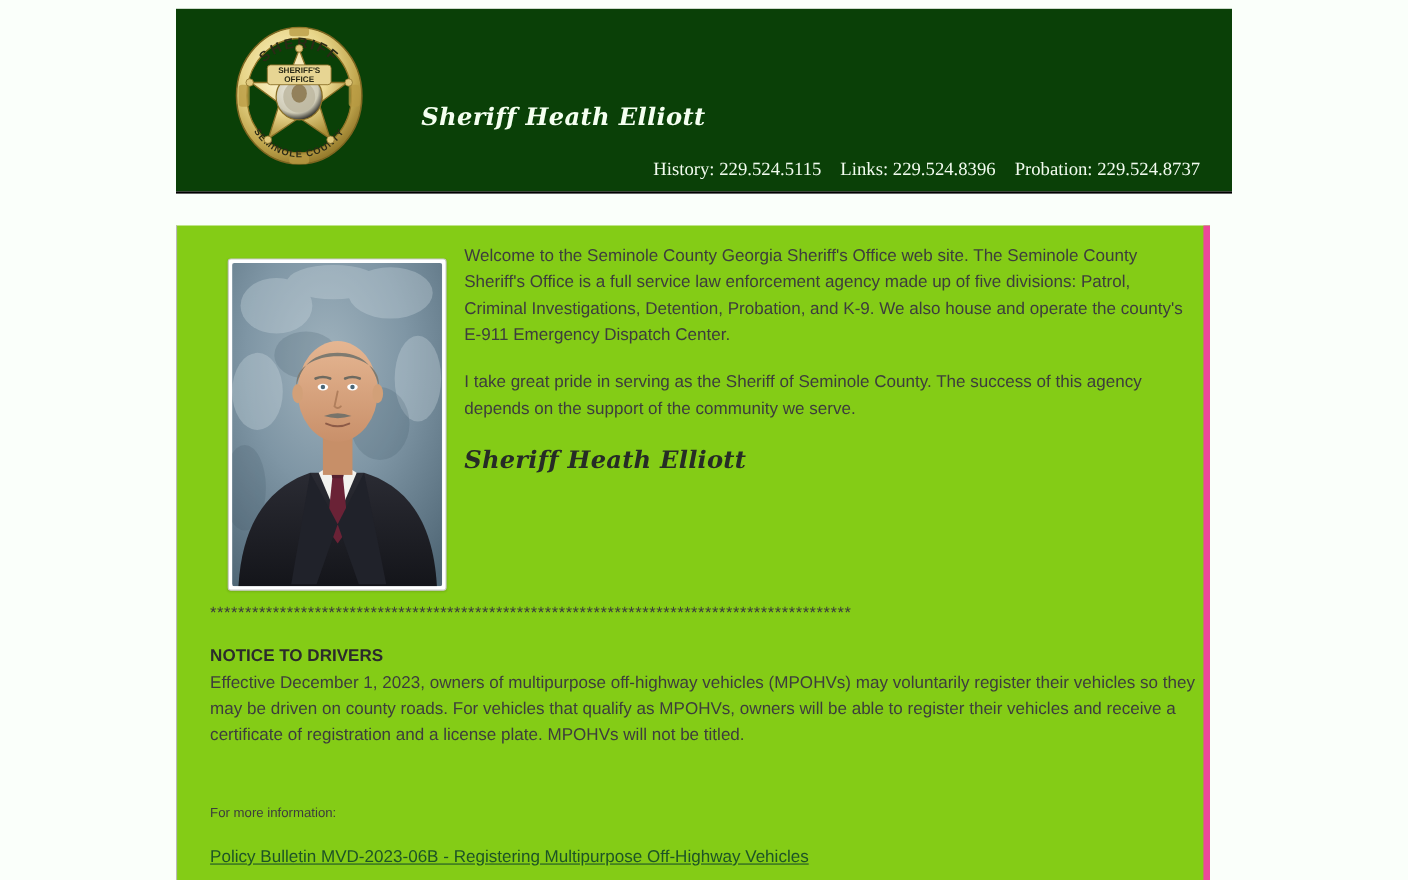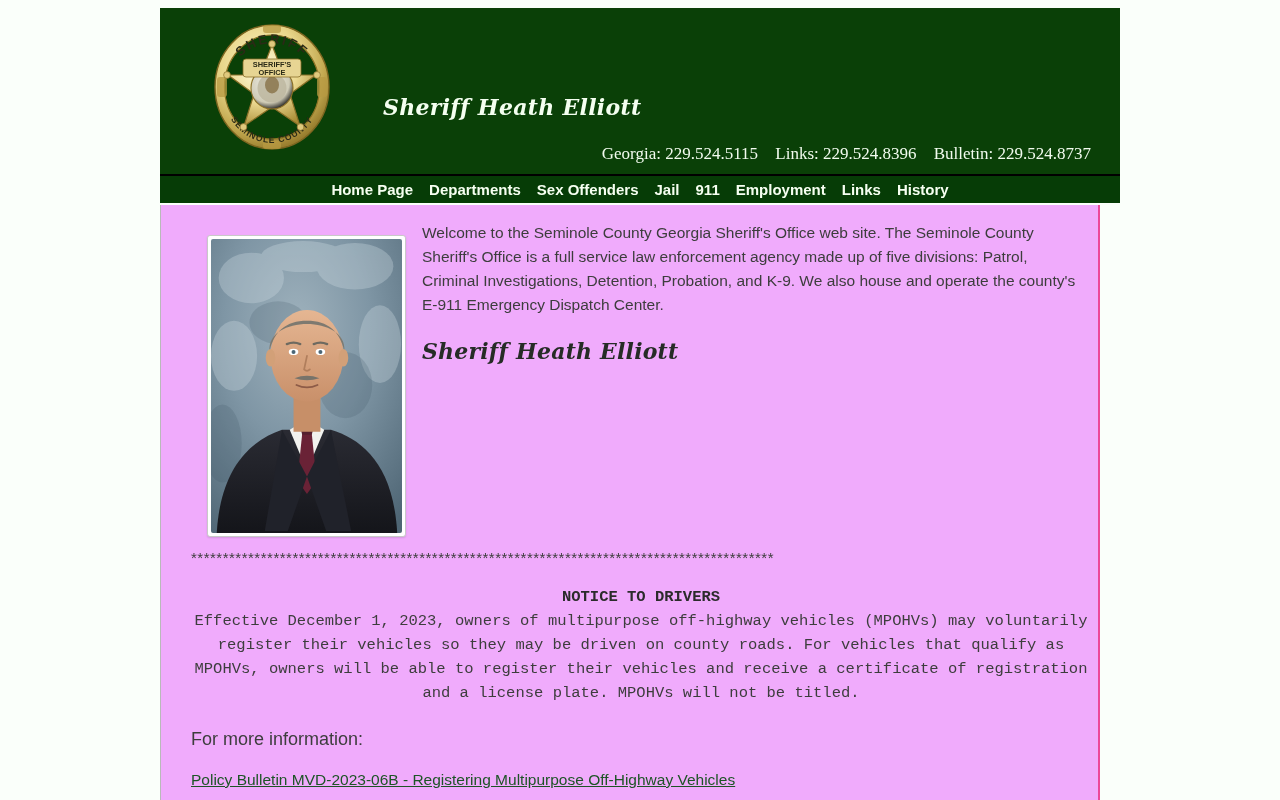--- a/index.html
+++ b/index.html
@@ -112,23 +112,23 @@
     cursor: pointer;
   }
 
   
   .content-area {
     position: absolute;
     left: 160px;
     top: 205px;
     width: 940px;
     height: 595px;
-    background: #f0abfc;
+    background: #84cc16;
     border-left: 1px solid #b9b9b9;
-    border-right: 2px solid #ec4899;
+    border-right: 6px solid #ec4899;
     box-sizing: border-box;
     overflow: hidden;
   }
 
   .portrait-frame {
     position: absolute;
     left: 46px;
     top: 30px;
     width: 199px;
     height: 302px;
@@ -175,38 +175,37 @@
     letter-spacing: 0.5px;
     overflow: hidden;
     white-space: nowrap;
   }
 
   .notice-block {
     position: absolute;
     left: 30px;
     top: 380px;
     width: 900px;
-    text-align: center;
-    font-family: Liberation Mono, monospace;
+    font-family: Liberation Sans, sans-serif;
     font-size: 15.5px;
     line-height: 24px;
     color: #3d3d3d;
   }
   .notice-heading { font-weight: bold; color: #2b2b2b; }
   .notice-subheading { font-weight: bold; color: #2b2b2b; }
   .notice-body { margin-top: 0; }
 
   .more-info {
     position: absolute;
     left: 30px;
     top: 522px;
     width: 880px;
     text-align: left;
     font-family: "Liberation Sans", sans-serif;
-    font-size: 18px;
+    font-size: 12px;
     line-height: 24px;
     color: #3d3d3d;
   }
 
   .policy-link {
     position: absolute;
     left: 30px;
     top: 563px;
     font-family: "Liberation Sans", sans-serif;
     font-size: 15.5px;
@@ -281,38 +280,28 @@
 
         <rect x="32" y="38" width="58" height="18" rx="3" fill="#e7d593" stroke="#8a7028" stroke-width="0.8"></rect>
         <text x="61" y="45.5" text-anchor="middle" font-family="Liberation Sans, sans-serif" font-size="7.4" font-weight="bold" fill="#2a2a16">SHERIFF'S</text>
         <text x="61" y="53.5" text-anchor="middle" font-family="Liberation Sans, sans-serif" font-size="7.4" font-weight="bold" fill="#2a2a16">OFFICE</text>
       </svg>
     </div>
 
     <div class="header-subtitle">Sheriff Heath Elliott</div>
 
     <div class="header-phones">
-      <span class="phone-item">Georgia: 229.524.5115</span>
+      <span class="phone-item">History: 229.524.5115</span>
       <span class="phone-item">Links: 229.524.8396</span>
-      <span class="phone-item">Bulletin: 229.524.8737</span>
+      <span class="phone-item">Probation: 229.524.8737</span>
     </div>
   </div>
 
   <div class="nav-sep"></div>
 
-  <div class="nav-bar">
-    <a class="nav-item" href="#">Home Page</a>
-    <a class="nav-item" href="#">Departments</a>
-    <a class="nav-item" href="#">Sex Offenders</a>
-    <a class="nav-item" href="#">Jail</a>
-    <a class="nav-item" href="#">911</a>
-    <a class="nav-item" href="#">Employment</a>
-    <a class="nav-item" href="#">Links</a>
-    <a class="nav-item" href="#">History</a>
-  </div>
 
   <div class="content-area">
 
     <div class="portrait-frame">
       <svg class="portrait-svg" viewBox="0 0 199 302" preserveAspectRatio="none" xmlns="http://www.w3.org/2000/svg">
         <defs>
           <radialGradient id="bgStudio" cx="45%" cy="30%" r="85%">
             <stop offset="0%" stop-color="#9fb2bd"></stop>
             <stop offset="45%" stop-color="#7f96a5"></stop>
             <stop offset="100%" stop-color="#4e6574"></stop>
@@ -372,20 +361,21 @@
 
         <path d="M 89 150 Q 100 155 111 150" stroke="#8d5b47" stroke-width="1.8" fill="none" stroke-linecap="round"></path>
 
         <ellipse cx="62" cy="122" rx="5" ry="9" fill="#d2a078"></ellipse>
         <ellipse cx="138" cy="122" rx="5" ry="9" fill="#d2a078"></ellipse>
       </svg>
     </div>
 
     <div class="welcome-text">
       <p>Welcome to the Seminole County Georgia Sheriff's Office web site. The Seminole County Sheriff's Office is a full service law enforcement agency made up of five divisions: Patrol, Criminal Investigations, Detention, Probation, and K-9. We also house and operate the county's E-911 Emergency Dispatch Center.</p>
+      <p>I take great pride in serving as the Sheriff of Seminole County. The success of this agency depends on the support of the community we serve.</p>
       <div class="signature">Sheriff Heath Elliott</div>
     </div>
 
     <div class="asterisk-rule">********************************************************************************************</div>
 
     <div class="notice-block">
       <div class="notice-heading">NOTICE TO DRIVERS</div>
       <div class="notice-body">Effective December 1, 2023, owners of multipurpose off-highway vehicles (MPOHVs) may voluntarily register their vehicles so they may be driven on county roads. For vehicles that qualify as MPOHVs, owners will be able to register their vehicles and receive a certificate of registration and a license plate. MPOHVs will not be titled.</div>
     </div>
 

